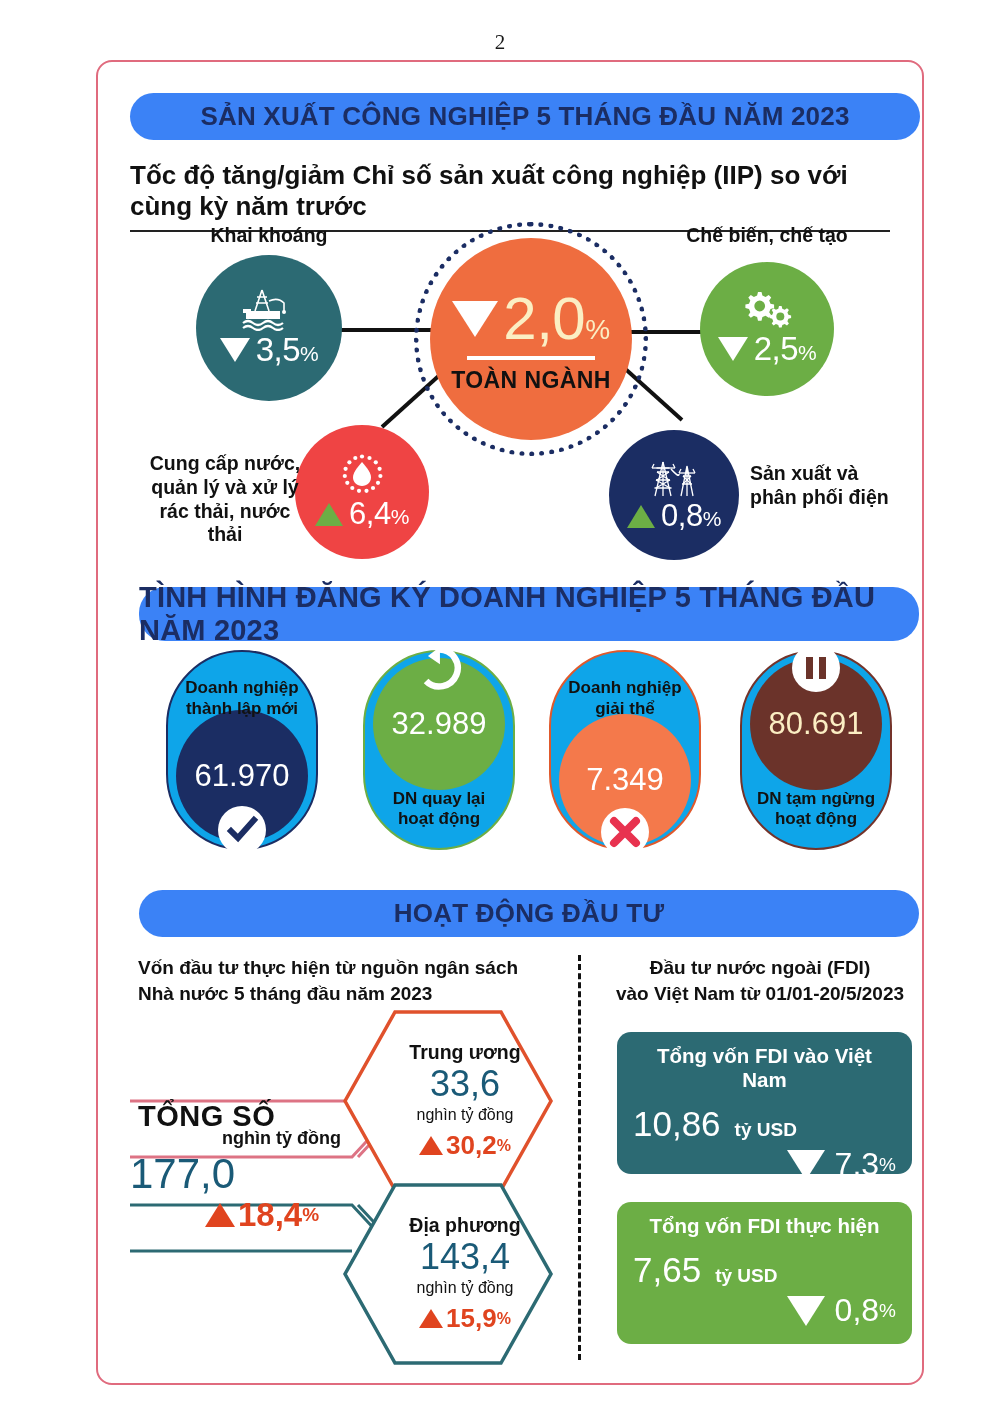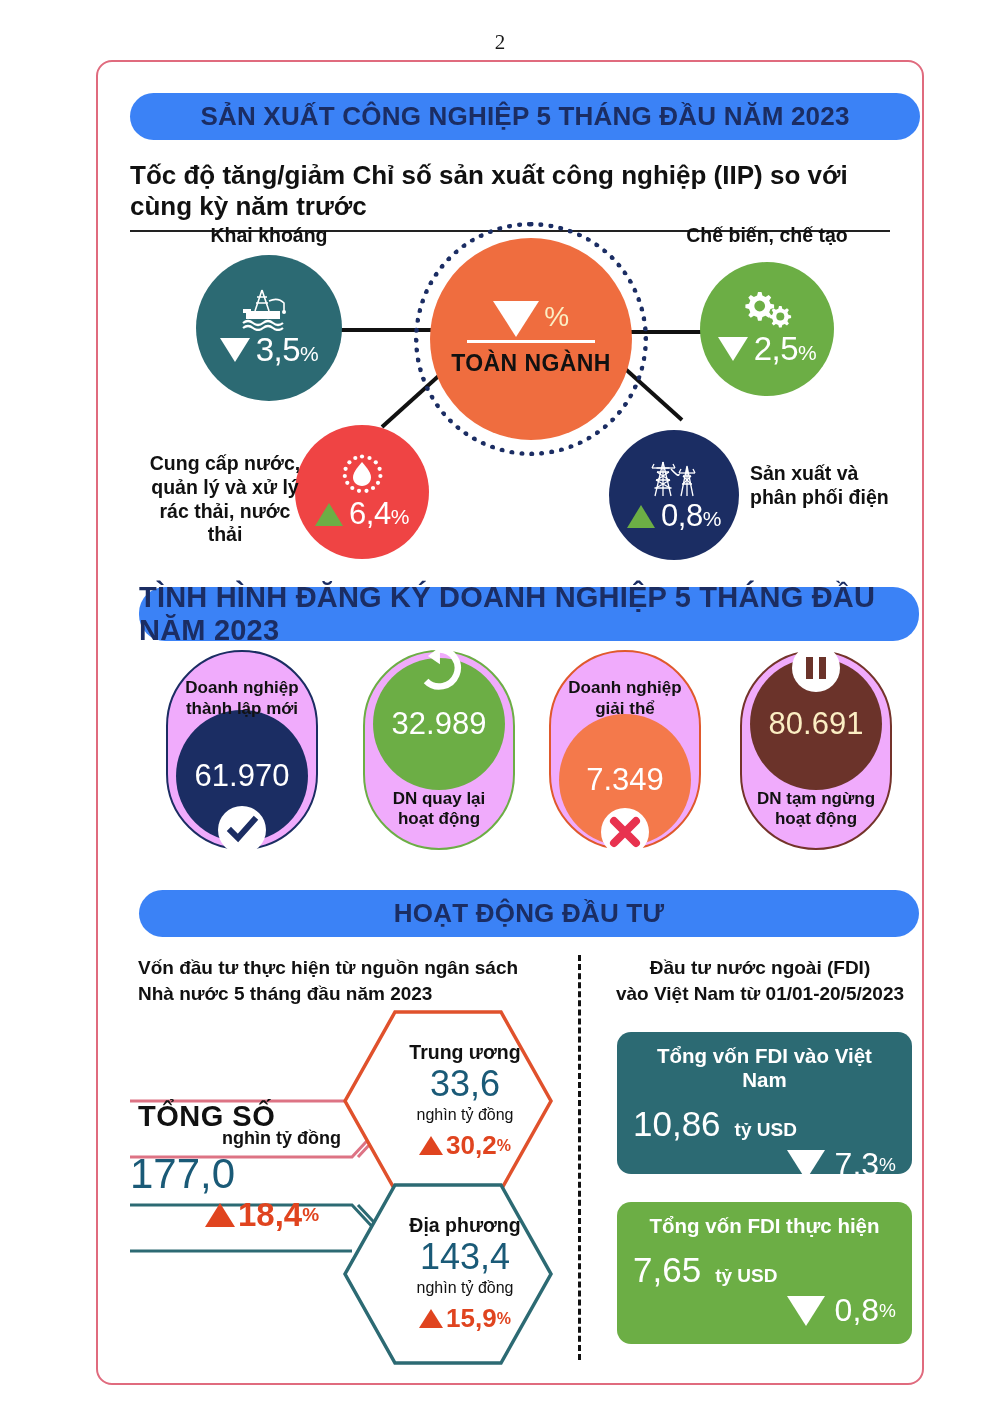--- a/index.html
+++ b/index.html
@@ -92,21 +92,21 @@
   #c-mining .val, #c-manuf .val { font-size: 33px; }
   #c-water .val, #c-power .val { font-size: 31px; }
   #c-mining .tri-d, #c-manuf .tri-d { border-left-width: 15px; border-right-width: 15px; border-top-width: 24px; }
   #c-water .tri-u, #c-power .tri-u { border-left-width: 14px; border-right-width: 14px; border-bottom-width: 23px; }
 
   .icon-svg { display:block; }
 
   
   .pill {
     position: absolute; width: 152px; height: 200px;
-    border-radius: 76px; background: #f0abfc;
+    border-radius: 76px; background: #0ea5e9;
   }
   .pill .inner-circle {
     position: absolute; left: 50%; transform: translateX(-50%);
     width: 132px; height: 132px; border-radius: 50%;
     display: flex; align-items: center; justify-content: center;
     font-size: 31px; color: #fff;
   }
   .pill .p-label {
     position: absolute; left: 50%; transform: translateX(-50%);
     width: 160px; text-align: center; font-size: 17px; font-weight: bold;
@@ -228,20 +228,21 @@
 
 <div class="conn" style="left:336px; top:328px; width:96px;"></div>
 <div class="conn" style="left:628px; top:330px; width:82px;"></div>
 <div class="conn" style="left:382px; top:425px; width:78px; transform: rotate(-42deg);"></div>
 <div class="conn" style="left:604px; top:418px; width:78px; transform: rotate(42deg); transform-origin: right center;"></div>
 
 <div id="center-ring"></div>
 <div class="circle" id="center-circle">
   <div class="val">
     <span class="tri-d"></span>
+    <span>2,0</span>
     <span class="pct">%</span>
   </div>
   <div class="center-rule"></div>
   <div class="caption">TOÀN NGÀNH</div>
 </div>
 
 <div class="c-label" style="left:196px; top:224px; width:146px;">Khai khoáng</div>
 <div class="circle" id="c-mining">
   <span>
     <svg class="icon-svg" width="62" height="44" viewBox="0 0 62 44">

